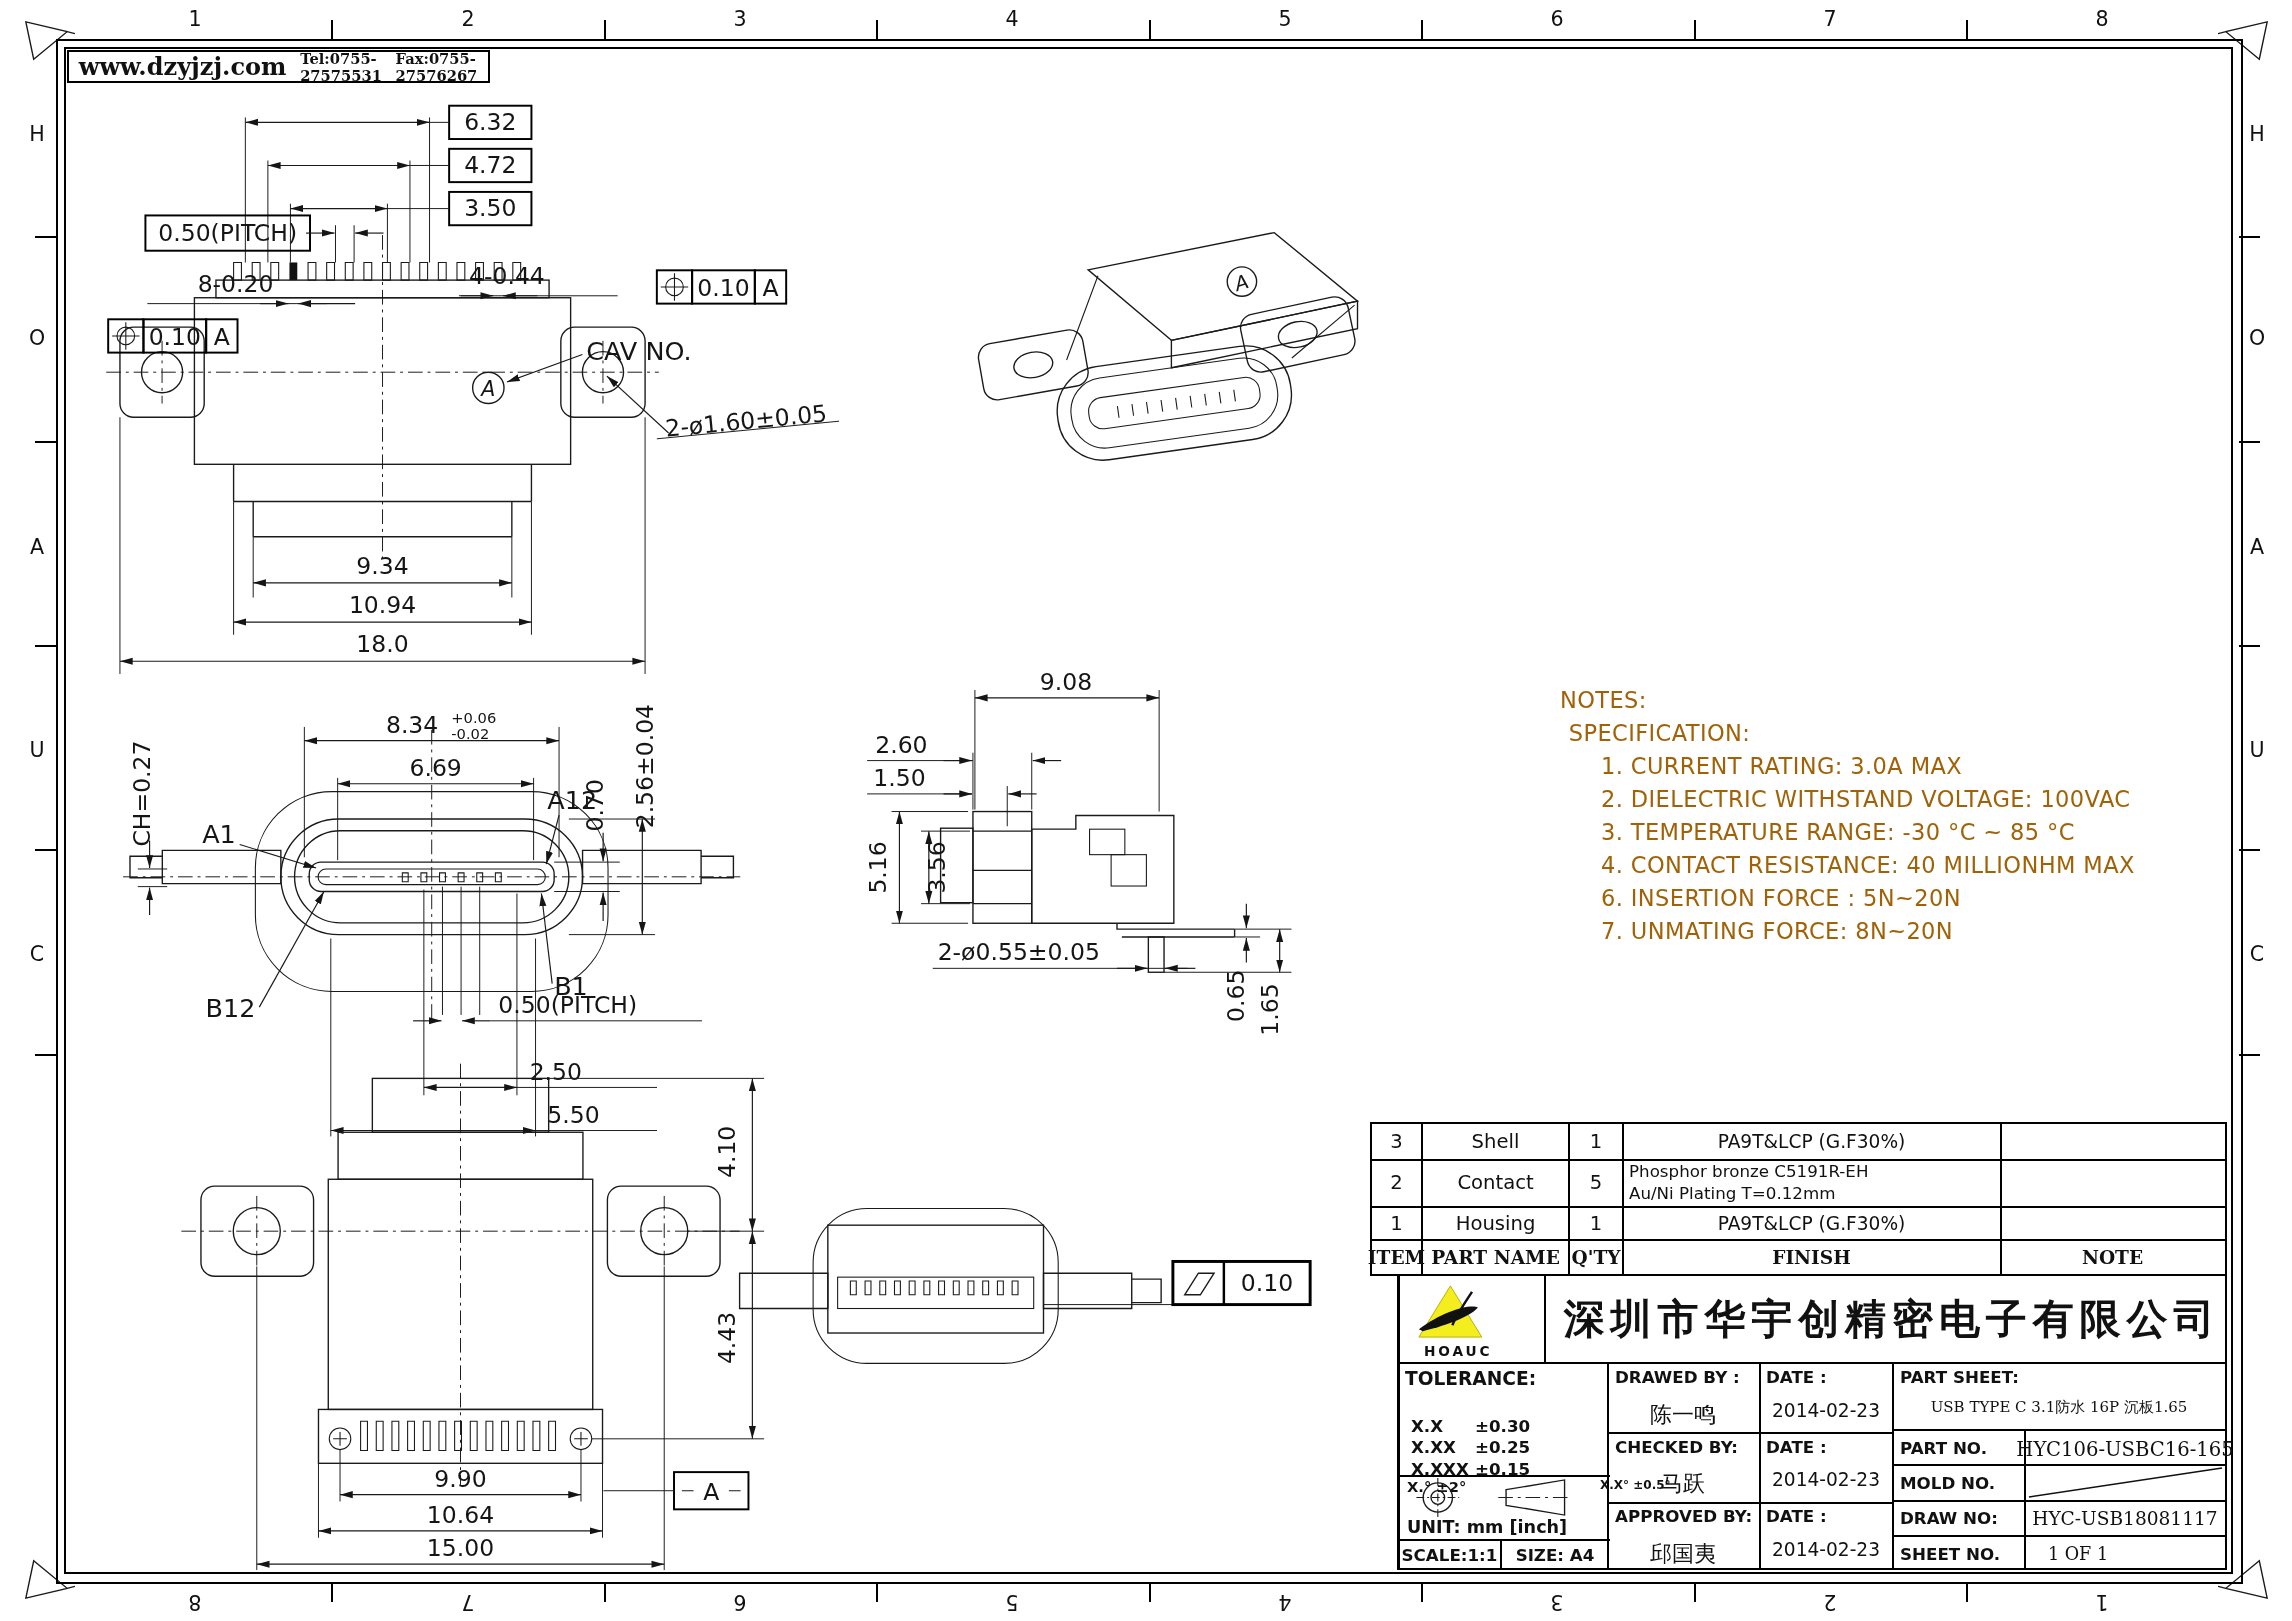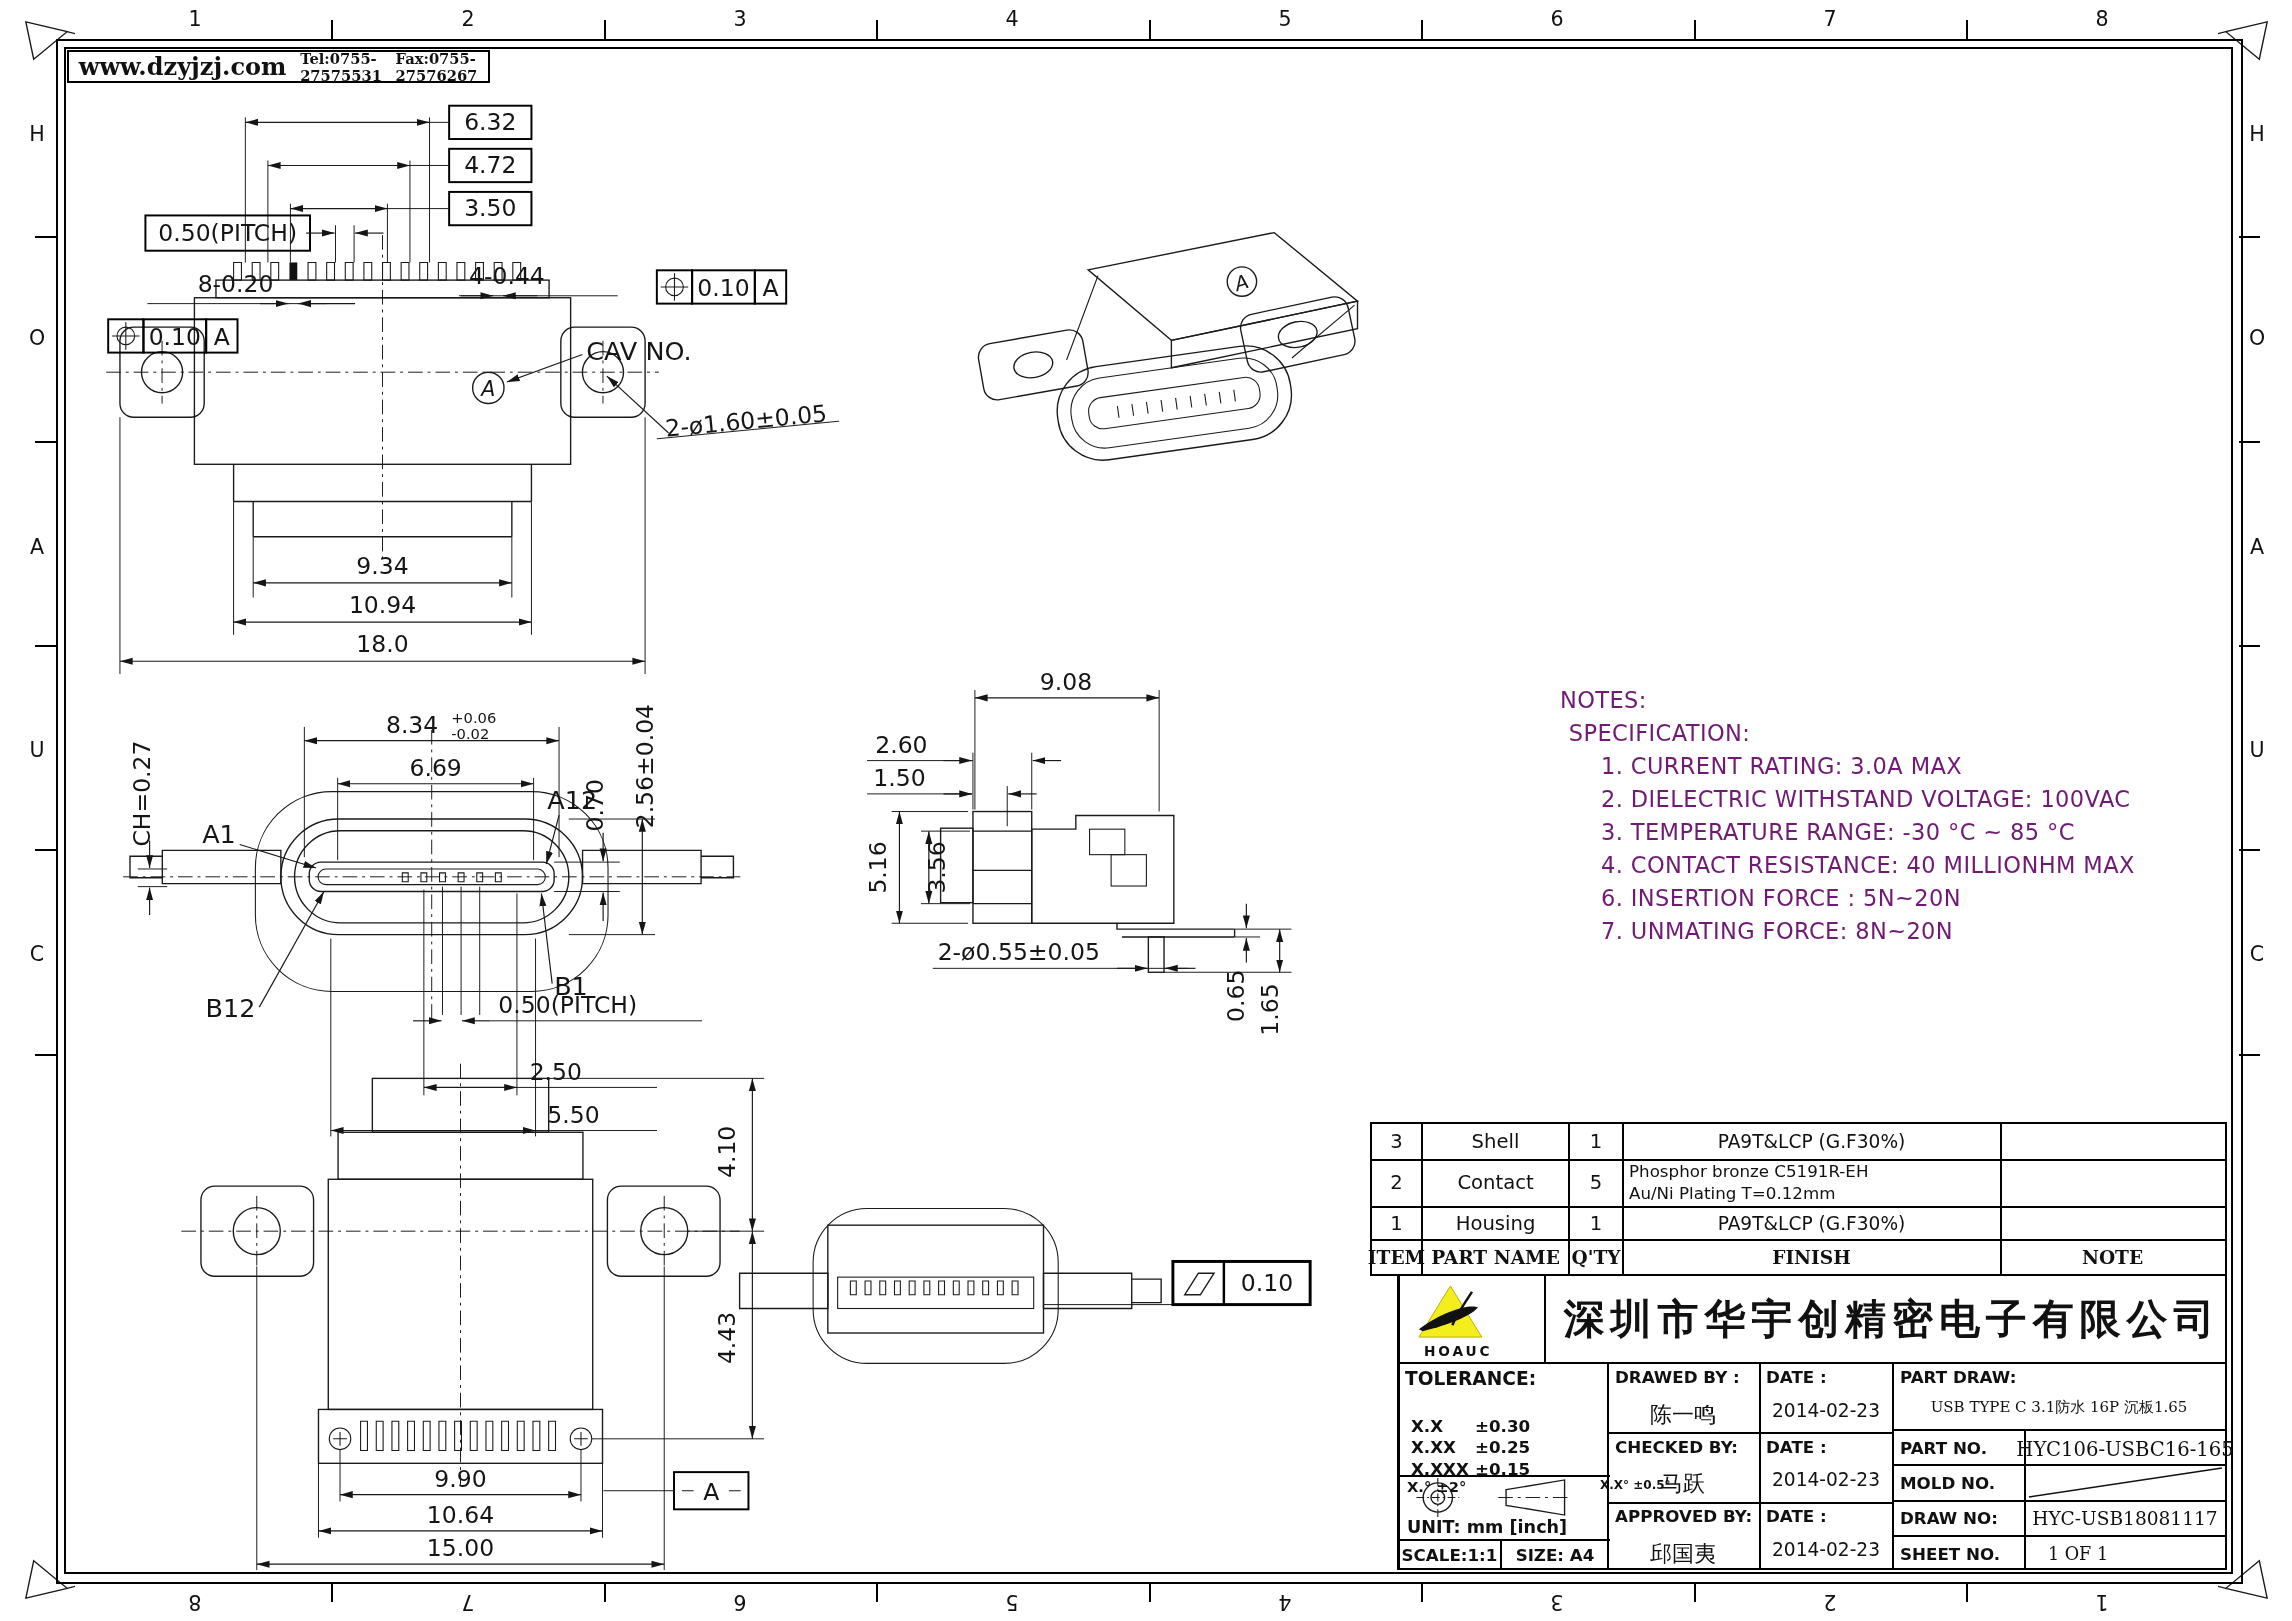--- a/index.html
+++ b/index.html
@@ -14,21 +14,21 @@
   .zone{position:absolute;font-size:20.6px;color:#111;transform:translate(-50%,-50%);font-family:"DejaVu Sans",sans-serif;}
   .zone.flip{transform:translate(-50%,-50%) rotate(180deg);}
   
   .hdrbox{position:absolute;left:67px;top:50px;width:423px;height:33px;border:2.5px solid #000;
           display:flex;align-items:center;gap:13.7px;padding:0 9.8px;box-sizing:border-box;
           font-family:"DejaVu Serif",serif;font-weight:bold;}
   .hdrbox .site{font-size:24px;}
   .hdrbox .tf{font-size:14.7px;}
   
   .notes{position:absolute;left:1560px;top:684px;width:686px;font-size:22.5px;line-height:33px;
-         color:#701a75;letter-spacing:0.4px;white-space:nowrap;}
+         color:#a16207;letter-spacing:0.4px;white-space:nowrap;}
   .notes .sub{padding-left:8.8px;}
   .notes .it{padding-left:41px;}
   
   svg text{font-family:"DejaVu Sans",sans-serif;fill:#151515;}
   .thin{stroke:#1a1a1a;stroke-width:1.4;fill:none;}
   .thin2{stroke:#1a1a1a;stroke-width:1.1;fill:none;}
   .ext{stroke:#1a1a1a;stroke-width:1;fill:none;}
   .cl{stroke:#1a1a1a;stroke-width:1;fill:none;stroke-dasharray:15 5 3 5;}
   .dim{stroke:#1a1a1a;stroke-width:1.2;fill:none;marker-start:url(#arr);marker-end:url(#arr);}
   .mend{stroke:#1a1a1a;stroke-width:1.2;fill:none;marker-end:url(#arr);}
@@ -504,21 +504,21 @@
   <div class="sg-name" style="left:1826px;top:1400px;font-size:18.6px">2014-02-23</div>
   <div class="sg-label" style="left:1615px;top:1437px">CHECKED BY:</div>
   <div class="sg-name" style="left:1683px;top:1469px">马跃</div>
   <div class="sg-label" style="left:1766px;top:1437px">DATE :</div>
   <div class="sg-name" style="left:1826px;top:1469px;font-size:18.6px">2014-02-23</div>
   <div class="sg-label" style="left:1615px;top:1506px">APPROVED BY:</div>
   <div class="sg-name" style="left:1683px;top:1539px">邱国夷</div>
   <div class="sg-label" style="left:1766px;top:1506px">DATE :</div>
   <div class="sg-name" style="left:1826px;top:1539px;font-size:18.6px">2014-02-23</div>
 
-  <div class="pn-label" style="left:1900px;top:1367px">PART DRAW:</div>
+  <div class="pn-label" style="left:1900px;top:1367px">PART SHEET:</div>
   <div class="pn-val" style="left:2059px;top:1398px;font-size:15px">USB TYPE C 3.1防水 16P 沉板1.65</div>
   <div class="pn-label" style="left:1900px;top:1438px">PART NO.</div>
   <div class="pn-val" style="left:2125px;top:1438px">HYC106-USBC16-165</div>
   <div class="pn-label" style="left:1900px;top:1473px">MOLD NO.</div>
   <svg class="abs" style="left:2026px;top:1466px" width="199" height="33" viewBox="0 0 203 34">
     <line x1="2" y1="32" x2="201" y2="2" stroke="#111" stroke-width="1.5"></line>
   </svg>
   <div class="pn-label" style="left:1900px;top:1508px">DRAW NO:</div>
   <div class="pn-val" style="left:2125px;top:1508px;font-size:18.6px">HYC-USB18081117</div>
   <div class="pn-label" style="left:1900px;top:1544px">SHEET NO.</div>

